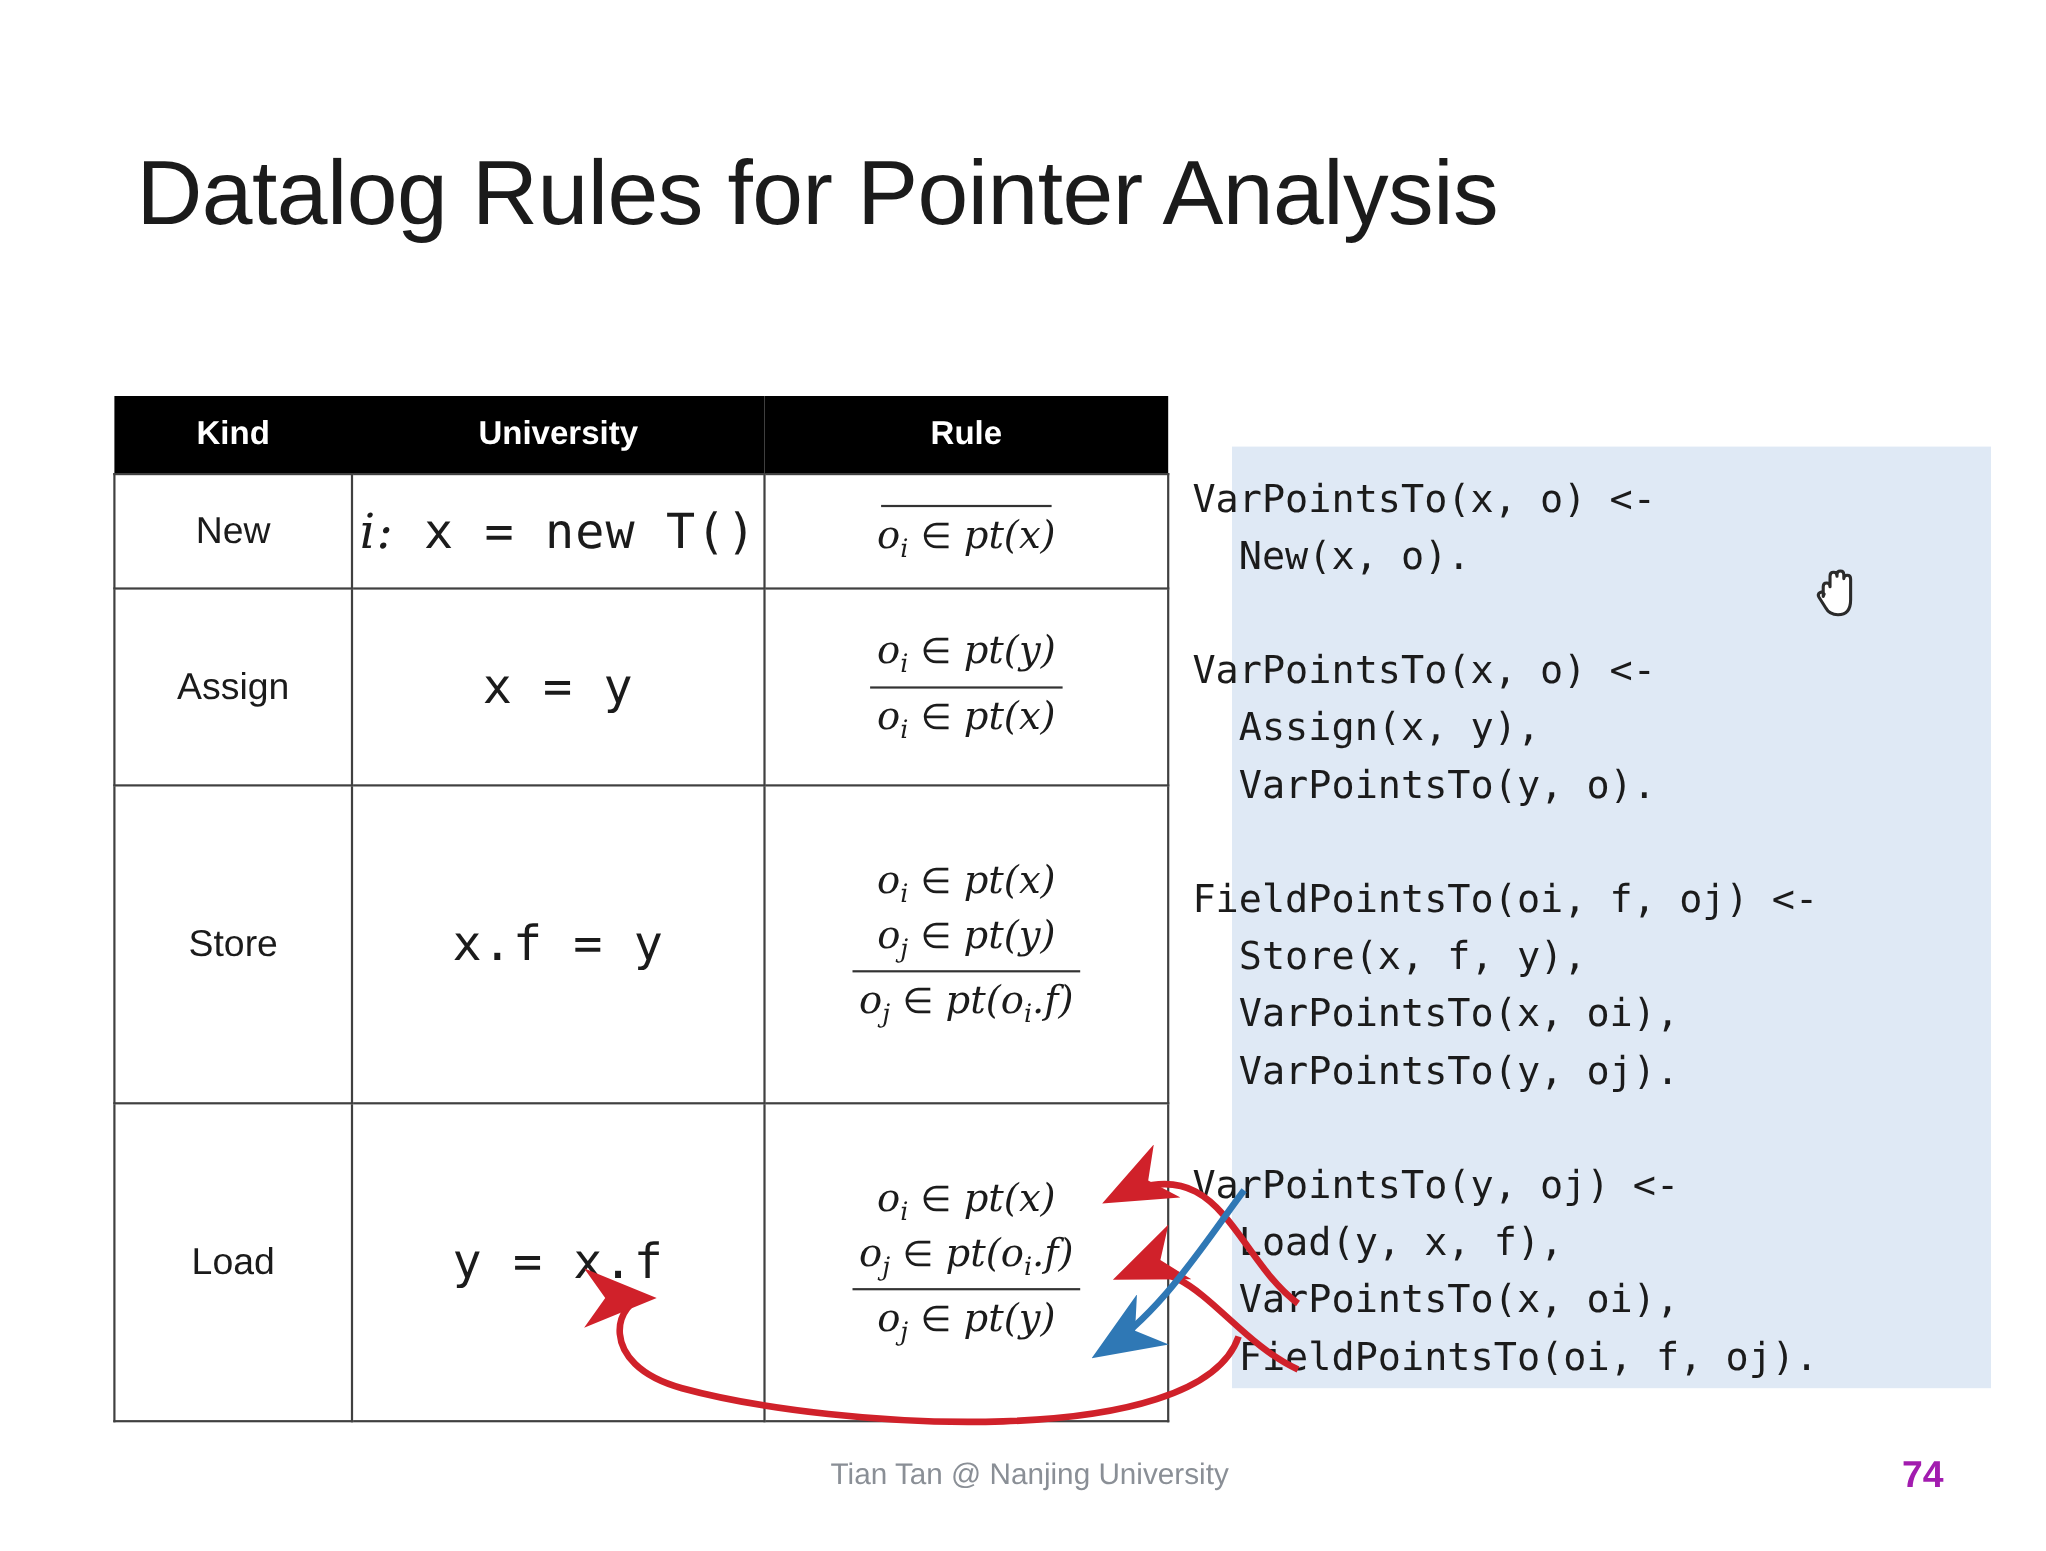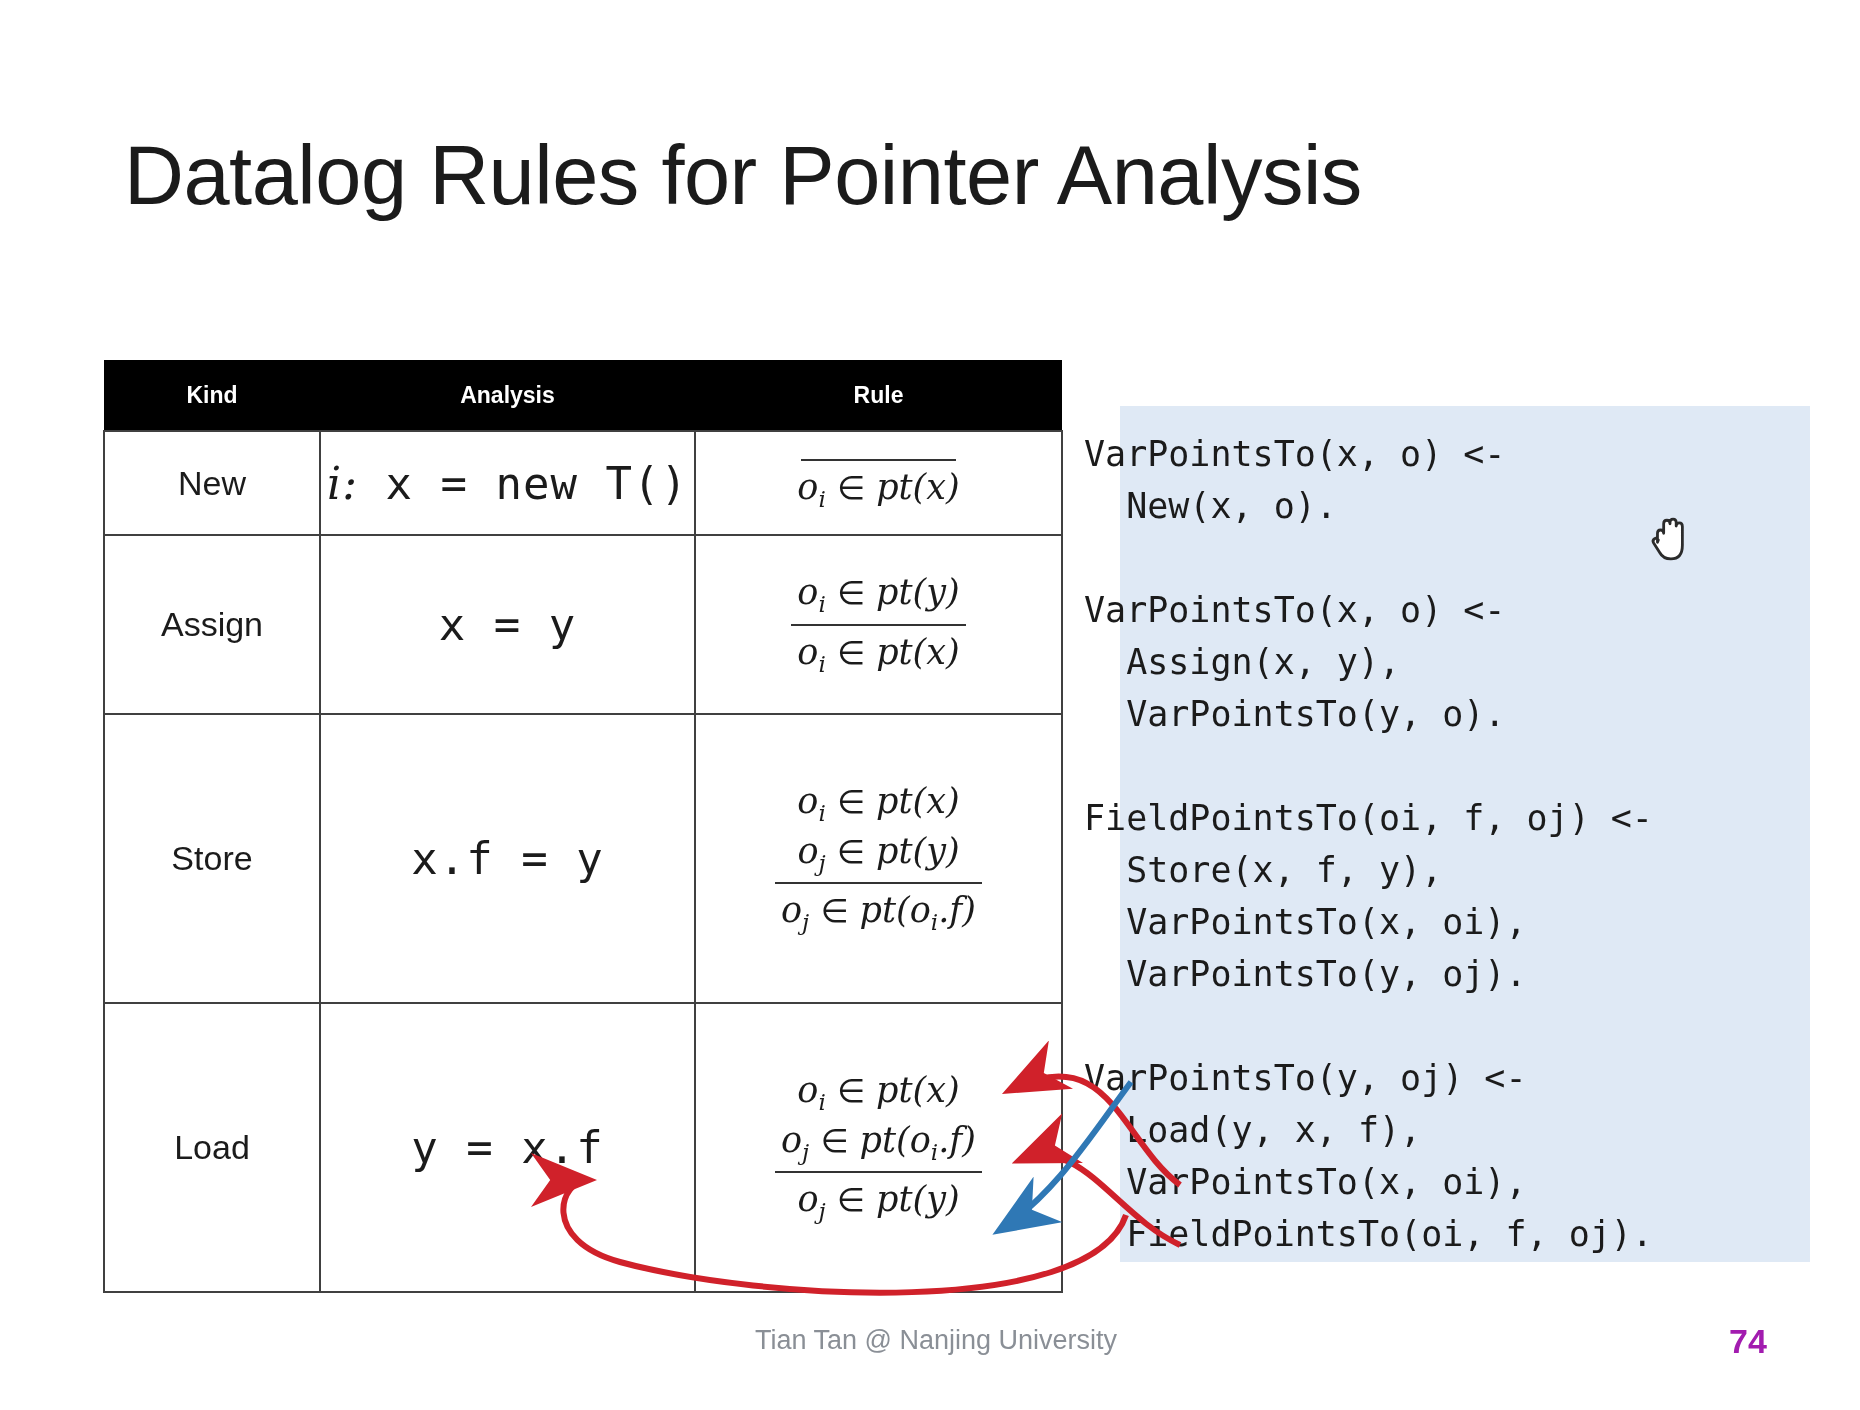--- a/index.html
+++ b/index.html
@@ -38,21 +38,21 @@
     border-collapse: collapse;
     table-layout: fixed;
   }
   #rules-table col.c-kind { width: 216px; }
   #rules-table col.c-stmt { width: 375px; }
   #rules-table col.c-rule { width: 367px; }
 
   #rules-table thead th {
     background: #000000;
     color: #ffffff;
-    font-size: 23px;
+    font-size: 30px;
     font-weight: bold;
     height: 68px;
     text-align: center;
     font-family: "Liberation Sans", sans-serif;
     border: none;
   }
   #rules-table tbody td {
     border: 2px solid #404040;
     text-align: center;
     vertical-align: middle;
@@ -177,21 +177,21 @@
 
 <table id="rules-table">
   <colgroup>
     <col class="c-kind">
       <col class="c-stmt">
       <col class="c-rule">
   </colgroup>
   <thead>
     <tr>
       <th>Kind</th>
-      <th>Analysis</th>
+      <th>University</th>
       <th>Rule</th>
     </tr>
   </thead>
   <tbody>
 
     <tr class="r-new">
       <td class="kind-cell">New</td>
       <td class="stmt-cell"><span class="idx">i:</span><span> x = new T()</span></td>
       <td>
         <span class="frac">

